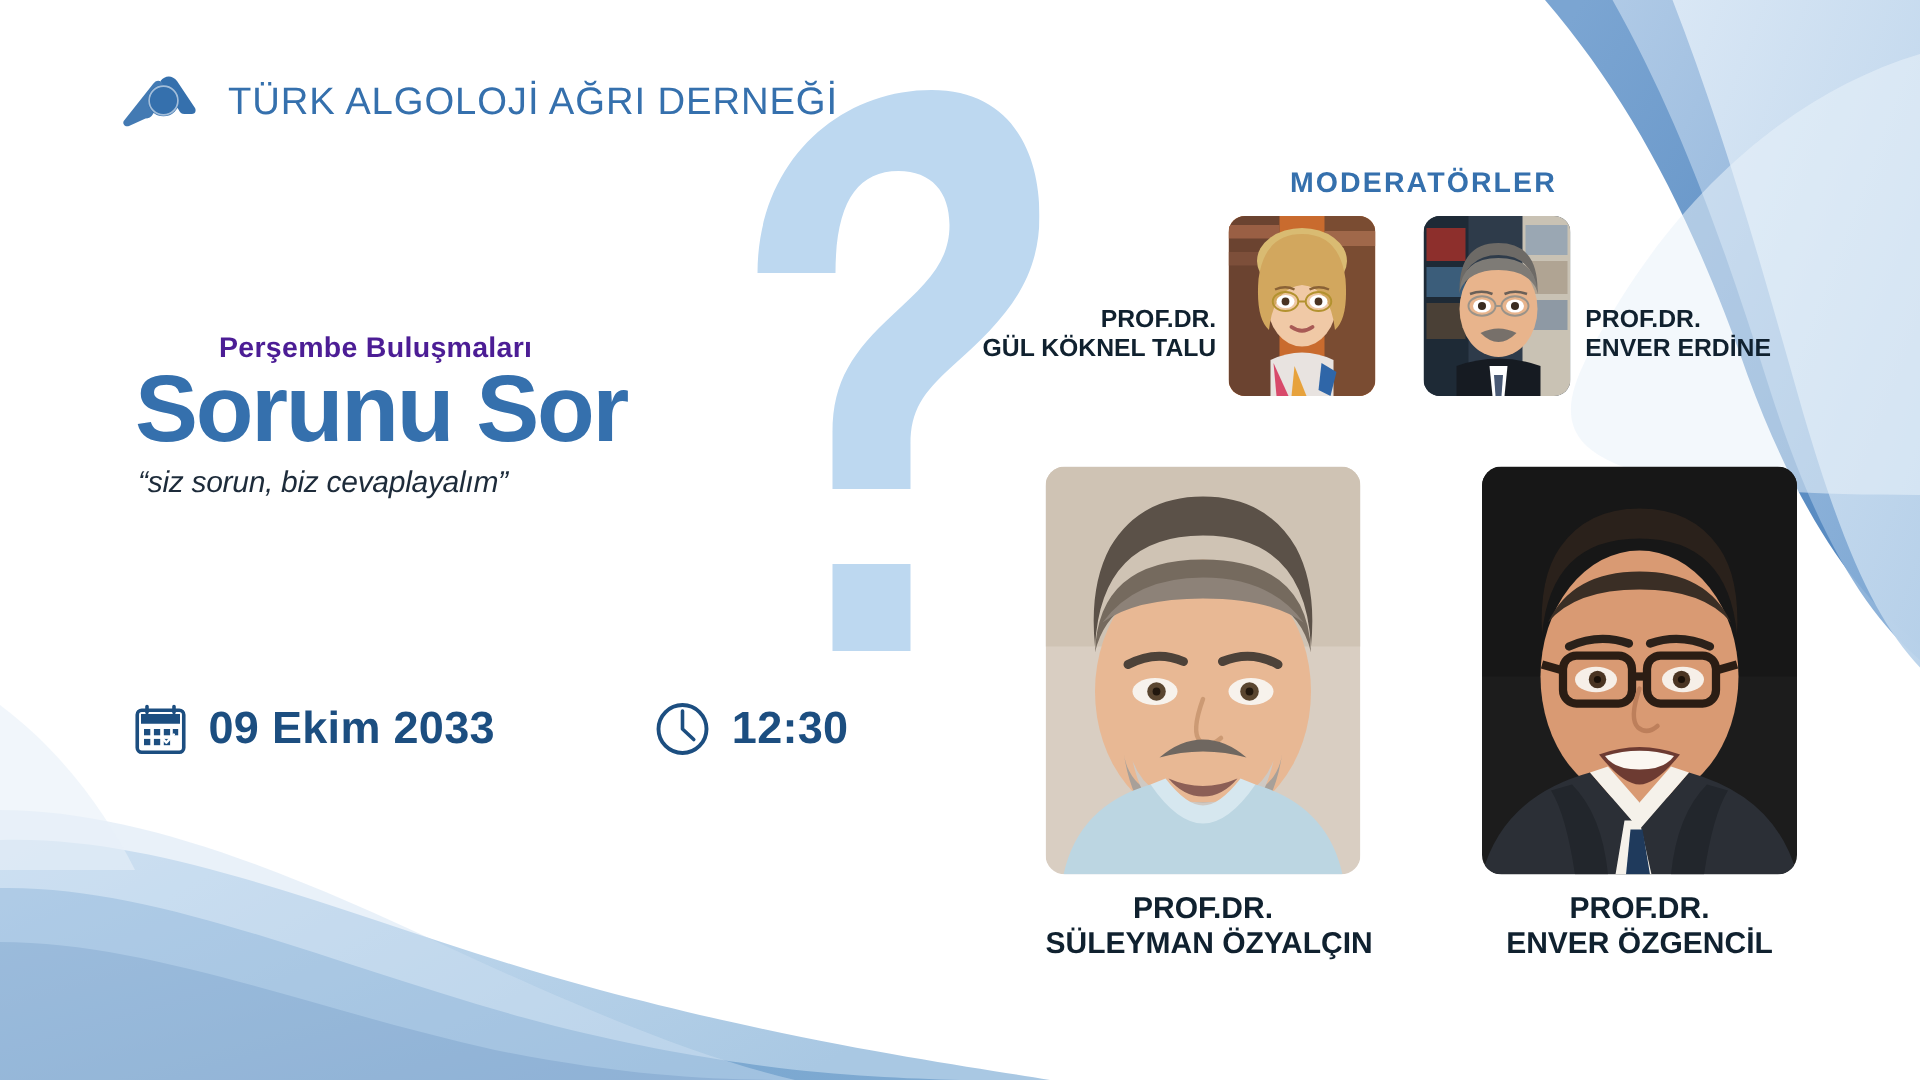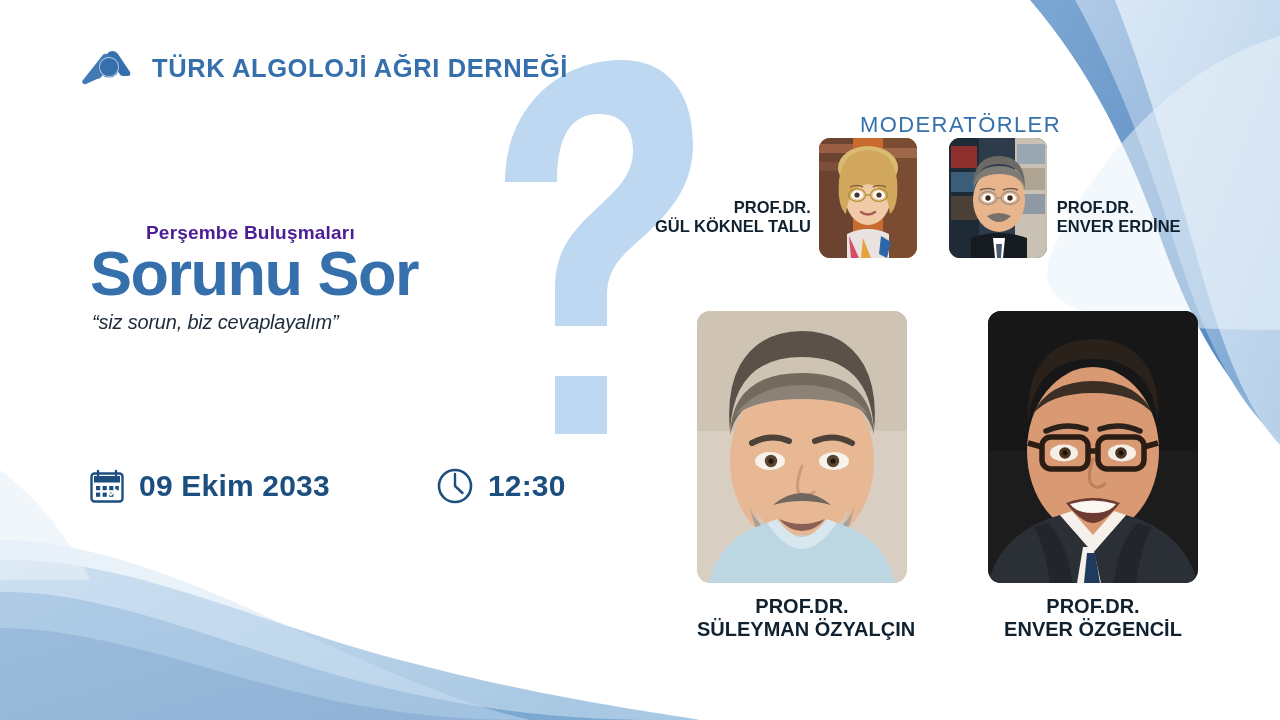--- a/index.html
+++ b/index.html
@@ -30,21 +30,21 @@
 
   
   .logo{
     position:absolute; left:80px; top:48px;
     display:flex; align-items:center; gap:10px;
     z-index:5;
   }
   .logo-mark{ width:62px; height:40px; display:block; }
   .logo-text{
     font-size:25.5px;
-    font-weight:bold;
+    font-weight:normal;
     letter-spacing:0.6px;
     color:#3570ad;
     white-space:nowrap;
   }
 
   
   .headline{ position:absolute; left:88px; top:222px; z-index:5; }
   .eyebrow{
     font-size:19px; font-weight:bold;
     color:#4c1d95;
@@ -77,24 +77,24 @@
   .meta-item{ display:flex; align-items:center; gap:13px; }
   .meta-gap{ width:105px; }
   .meta-text{
     font-size:30px; font-weight:bold;
     color:#1c4e80; letter-spacing:0.2px;
   }
 
   
   .moderators{ position:absolute; left:655px; top:112px; z-index:5; width:580px; }
   .mod-heading{
-    font-size:22px; font-weight:normal;
+    font-size:19px; font-weight:bold;
     color:#3570ad; letter-spacing:1.4px;
     margin-left:205px;
-    margin-bottom:0;
+    margin-bottom:10px;
   }
   .mod-row{ display:flex; align-items:flex-start; }
   .mod{ display:flex; align-items:flex-end; }
   .mod-name{
     font-size:16.5px; font-weight:bold;
     color:#10212f; line-height:1.15;
     white-space:nowrap; padding-bottom:22px;
   }
   .mod-name.right-al{ text-align:right; margin-right:8px; }
   .mod-name.left-al{ text-align:left; margin-left:10px; }

